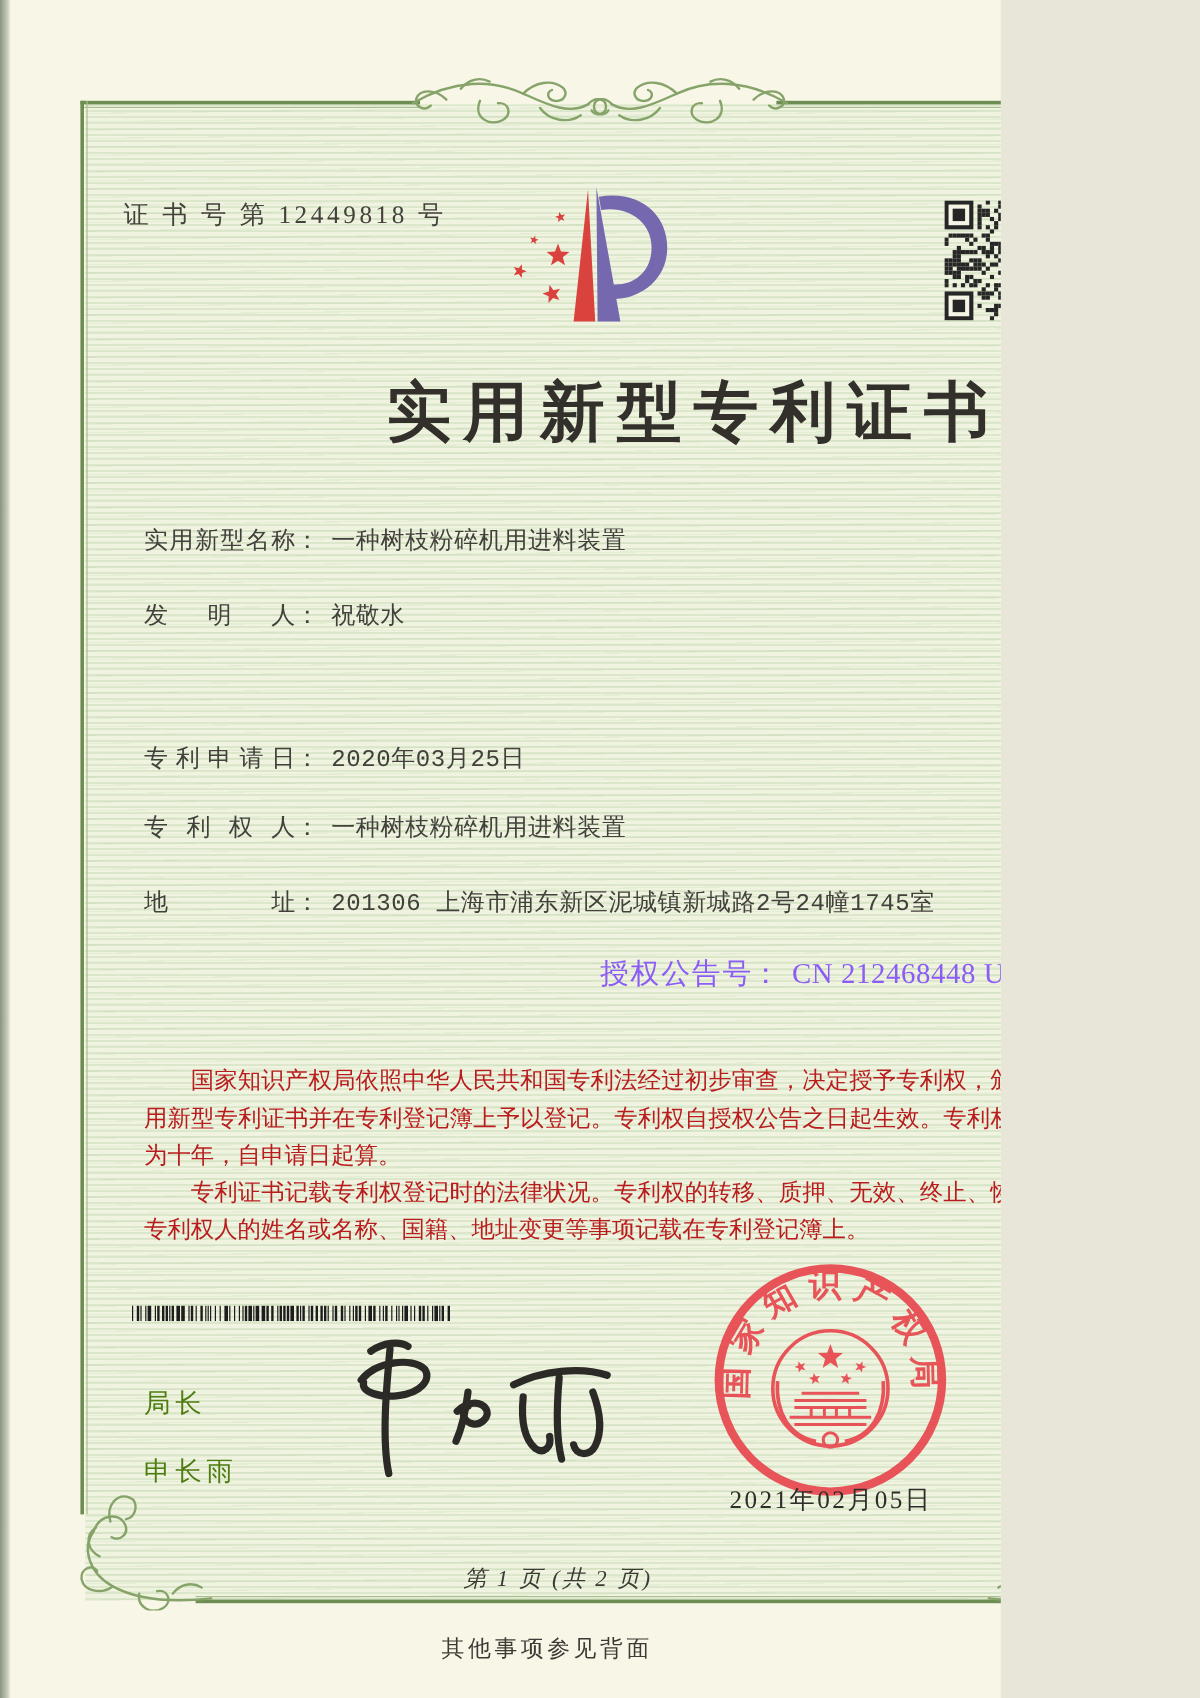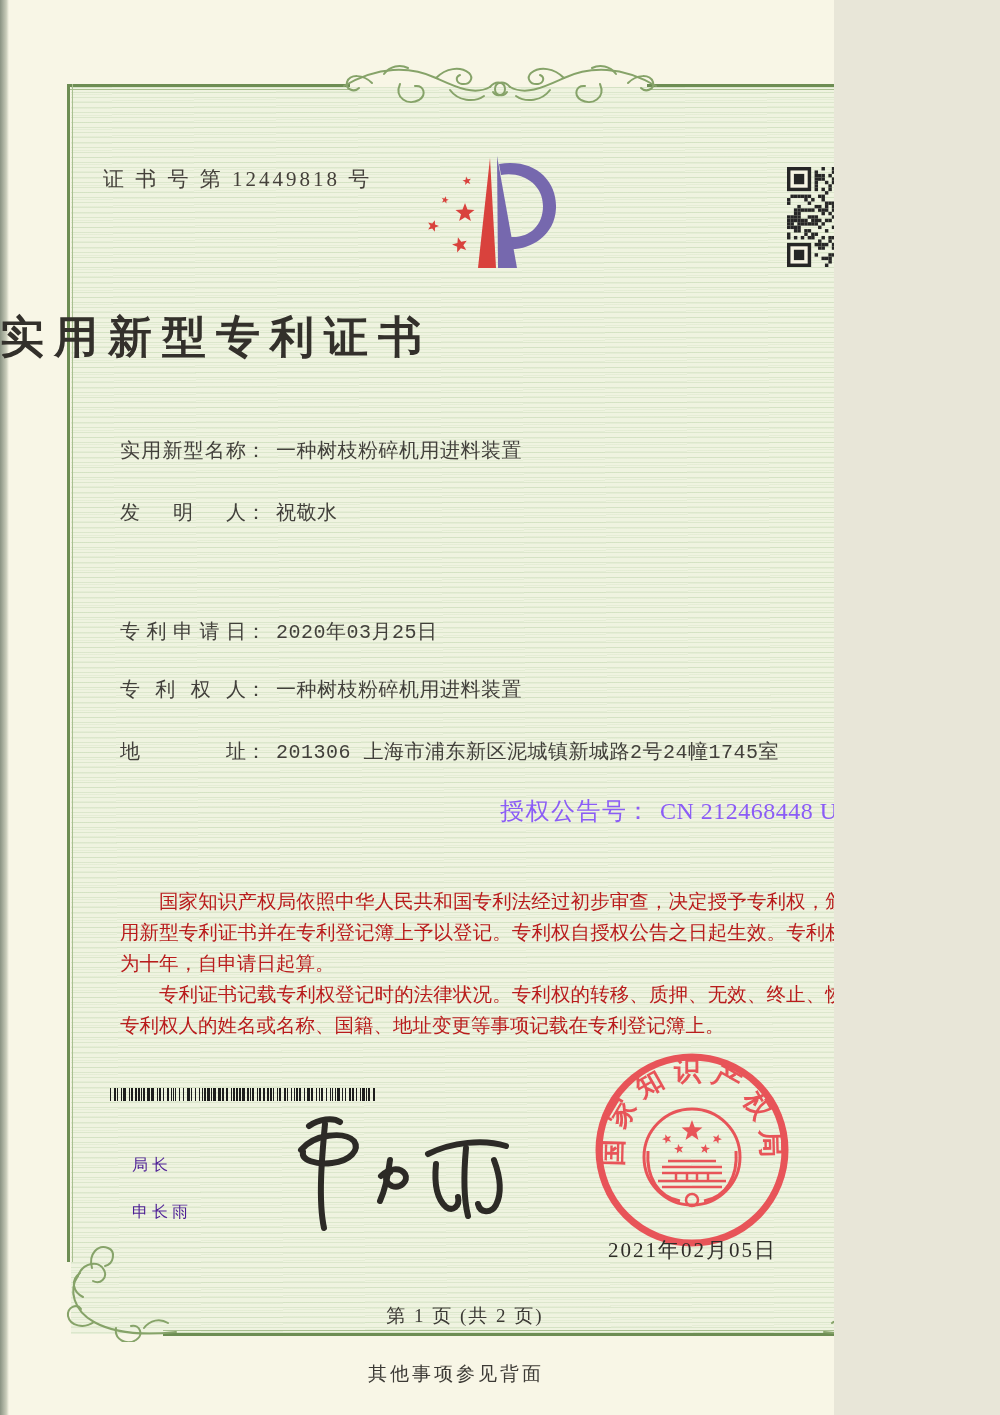--- a/index.html
+++ b/index.html
@@ -26,45 +26,45 @@
   .vline { position:absolute; width:3px; background:#6d8d53; }
   .vline::after { content:""; position:absolute; top:0; bottom:0; left:5px; width:1px; background:#a9bf90; }
   .vline.flip::after { left:auto; right:5px; }
   .orn { position:absolute; }
   .orn path { stroke:#86a369; fill:none; stroke-width:2; stroke-linecap:round; }
 
   .cert-no { position:absolute; left:103px; top:165px; font-size:21px; letter-spacing:3px; color:#44403a; }
   .logo { position:absolute; left:414px; top:146px; }
   .qr { position:absolute; left:787px; top:167px; }
 
-  .title { position:absolute; left:0; width:100%; top:308px; text-align:left;
-    font-size:44px; font-weight:bold; letter-spacing:10px; color:#33302b; }
+  .title { position:absolute; left:0; width:100%; top:308px; text-align:right;
+    font-size:54px; font-weight:bold; letter-spacing:10px; color:#33302b; }
 
   .row { position:absolute; left:120px; font-size:20px; white-space:nowrap; color:#42403b;font-family:Liberation Mono, monospace; }
   .lbl { display:inline-block; width:126px; text-align:justify; text-align-last:justify; vertical-align:bottom; }
   .colon { display:inline-block; margin-right:10px; }
   .val { letter-spacing:0.5px; }
   .row2 { position:absolute; left:500px; font-size:24px; white-space:nowrap; color:#8b5cf6; }
 
   .paras { position:absolute; left:120px; top:838px; width:764px;
     font-size:19.5px; line-height:31px; text-align:justify; color:#b91c1c;margin-top:48px; }
   .paras p { text-indent:2em; }
 
   .barcode { position:absolute; left:110px; top:1088px; }
 
-  .officer { position:absolute; left:132px; top:1155px; font-size:16px; letter-spacing:4px; color:#4c1d95; }
+  .officer { position:absolute; left:120px; top:1155px; font-size:22px; letter-spacing:4px; color:#4d7c0f; }
   .officer .name { display:block; margin-top:26px; }
   .sig { position:absolute; left:268px; top:1108px; }
   .sig path { stroke:#2c2a26; fill:none; stroke-width:6; stroke-linecap:round; stroke-linejoin:round; }
 
   .seal { position:absolute; left:592px; top:1050px; }
   .seal-date { position:absolute; left:608px; top:1236px; font-size:21px; letter-spacing:2px; color:#2f2d29; z-index:5; }
 
   .page-no { position:absolute; left:0; width:930px; top:1303px; text-align:center;
-    font-size:19px; letter-spacing:2px; color:#3c3a35; }
+    font-size:19px; letter-spacing:2px; color:#3c3a35;font-style:italic; }
   .back-note { position:absolute; left:0; width:912px; top:1361px; text-align:center;
     font-size:19px; letter-spacing:3px; color:#3c3a35; }
 </style>
 </head>
 <body>
 
 <div class="page">
   <div class="scan-edge"></div>
   <div class="inner-bg"></div>
 

